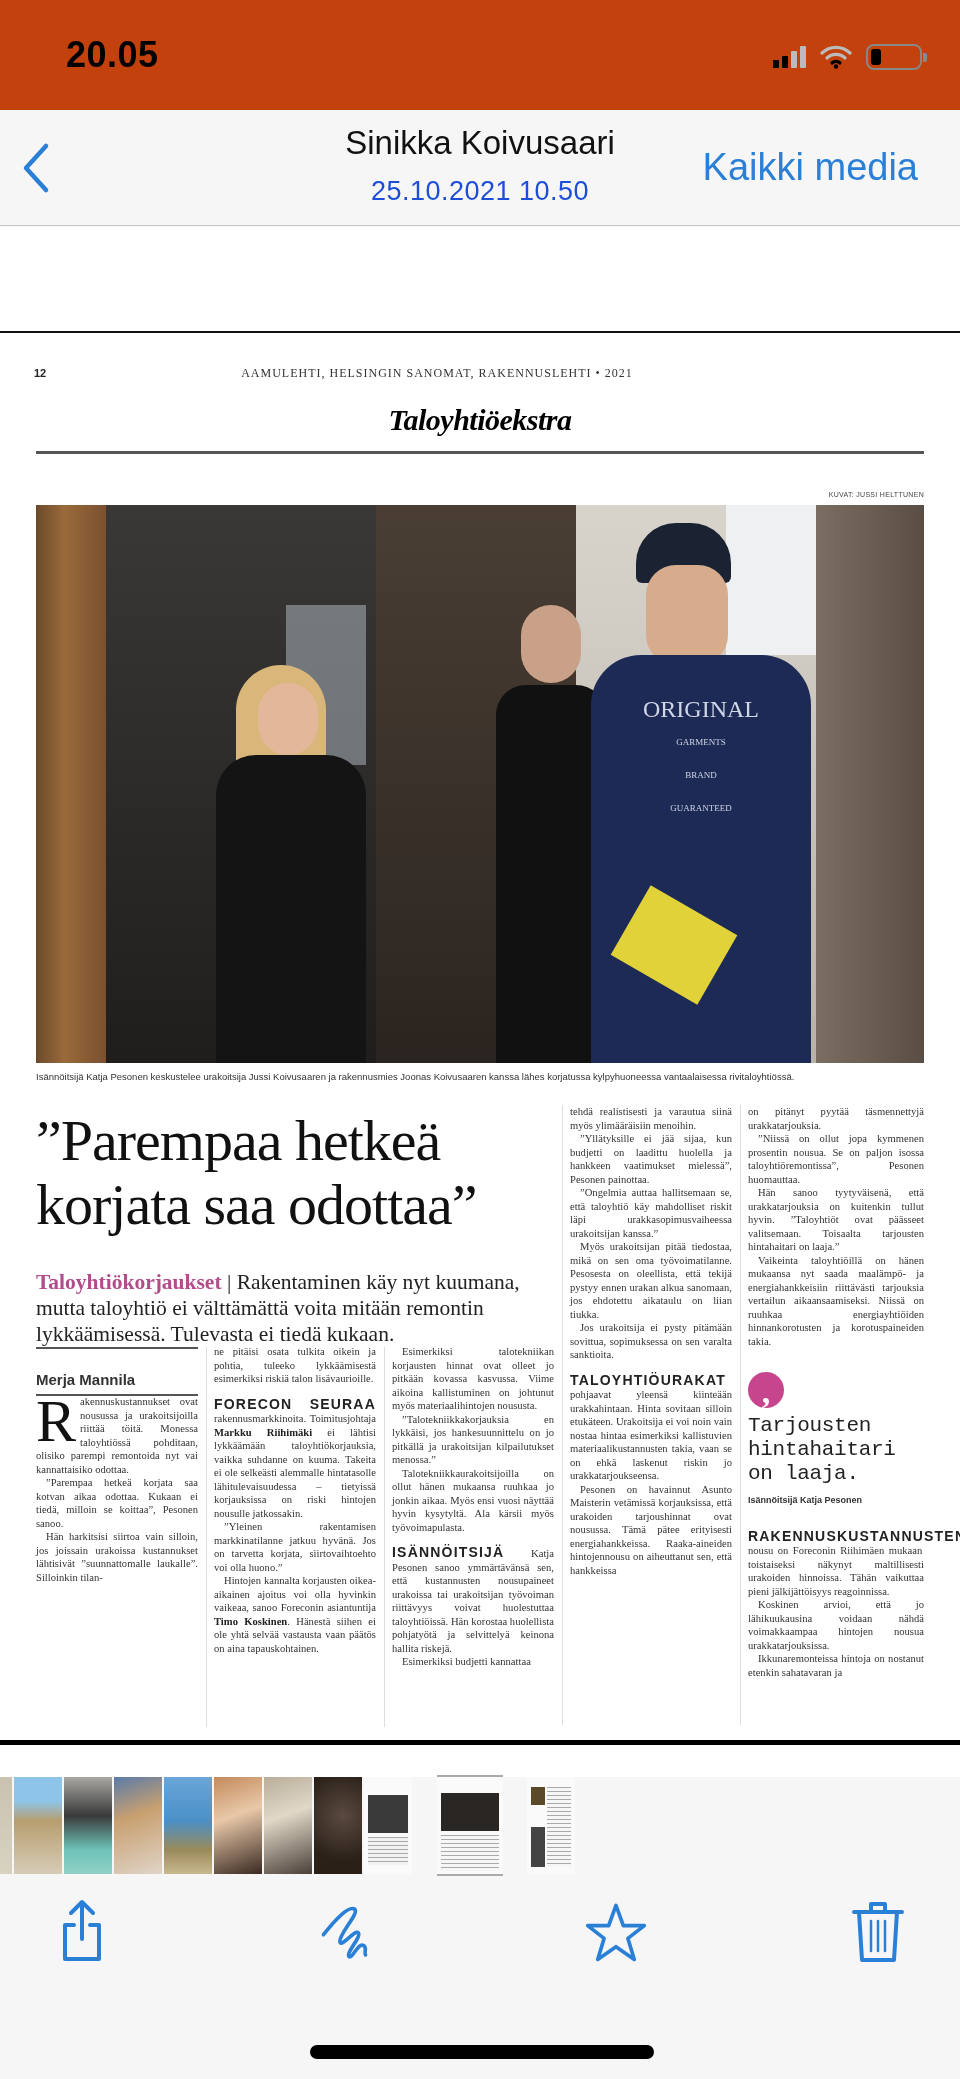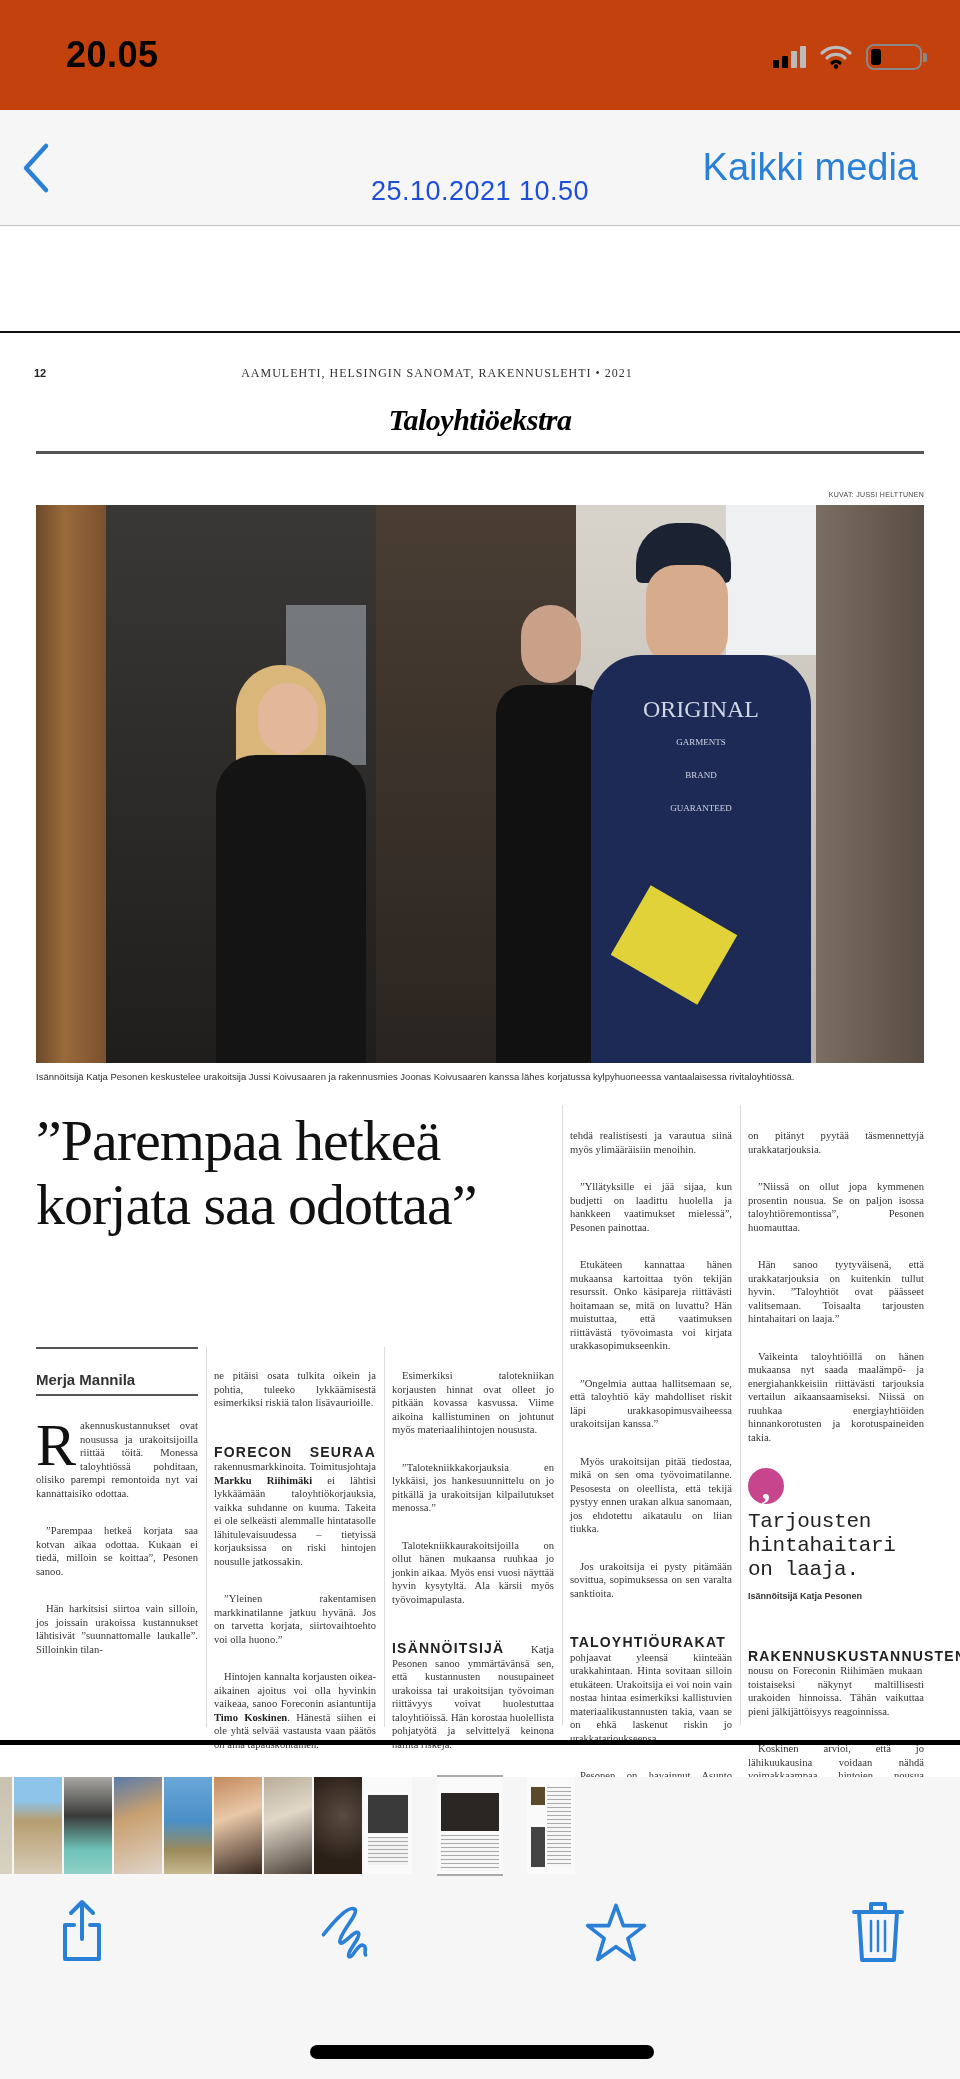--- a/index.html
+++ b/index.html
@@ -40,21 +40,21 @@
   .photo .layer { position: absolute; }
   .photo-caption { position: absolute; left: 36px; top: 738px; width: 888px; font-family: "Liberation Sans", sans-serif; font-size: 9.5px; color: #333; white-space: nowrap; overflow: hidden; }
 
   
   .headline { position: absolute; left: 36px; top: 776px; width: 540px; font-size: 58px; line-height: 64px; color: #111; letter-spacing: -1px; }
   .deck { position: absolute; left: 36px; top: 936px; width: 520px; font-family: "Liberation Serif", serif; font-size: 21.5px; line-height: 26px; color: #222; }
   .deck .kicker { color: #b04d8a; font-weight: bold; }
 
   
   .col { position: absolute; font-size: 10.6px; line-height: 13.5px; color: #333; text-align: justify; hyphens: manual; }
-  .col p { text-indent: 10px; margin-top: 24px; }
+  .col p { text-indent: 10px; }
   .col p.noindent { text-indent: 0; }
   .col .lead { font-family: "Liberation Sans", sans-serif; font-weight: bold; font-size: 14px; letter-spacing: 1.2px; color: #222; }
   .col b { color: #222; }
   .col .gap { height: 12px; }
   .byline-box { position: absolute; left: 36px; top: 1014px; width: 162px; border-top: 2px solid #555; border-bottom: 2px solid #555; padding: 22px 0 6px; font-family: "Liberation Sans", sans-serif; font-size: 15px; font-weight: bold; color: #333; }
   .dropcap { float: left; font-size: 60px; line-height: 48px; padding: 2px 4px 0 0; color: #111; }
   .col-divider { position: absolute; width: 1px; background: #ddd; }
 
   .pull-icon { width: 36px; height: 36px; border-radius: 50%; background: #c6458c; color: #fff; font-size: 34px; line-height: 40px; text-align: center; font-weight: bold; }
   .pull-quote { font-size: 21px; line-height: 24px; color: #222; margin-top: 6px; letter-spacing: -0.3px; text-align: left; font-family: Liberation Mono, monospace; }
@@ -94,20 +94,21 @@
     </div>
   </div>
 </div>
 
 <div class="nav-bar">
   <div class="back-btn">
     <svg width="40" height="56" viewBox="0 0 40 56">
       <path d="M30 6 L10 28 L30 50" fill="none" stroke="#2a7fd6" stroke-width="4.5" stroke-linecap="round" stroke-linejoin="round"></path>
     </svg>
   </div>
+  <div class="nav-title">Sinikka Koivusaari</div>
   <div class="nav-subtitle">25.10.2021 10.50</div>
   <div class="nav-action">Kaikki media</div>
 </div>
 
 <div class="viewer">
   <div class="page-top-rule"></div>
 
   <div class="paper">
     <div class="page-number">12</div>
     <div class="masthead">AAMULEHTI, HELSINGIN SANOMAT, RAKENNUSLEHTI • 2021</div>
@@ -136,20 +137,23 @@
       <div class="layer" style="left:555px;top:150px;width:220px;height:408px;border-radius:50px 50px 0 0;background:#1d2a55;"></div>
       <div class="layer" style="left:605px;top:190px;width:120px;height:140px;color:#cfd6e6;font-family:'Liberation Serif',serif;font-size:24px;text-align:center;line-height:28px;">ORIGINAL<br><span style="font-size:9px">GARMENTS</span><br><span style="font-size:9px">BRAND<br>GUARANTEED</span></div>
       <div class="layer" style="left:588px;top:400px;width:100px;height:80px;background:#e2d23a;transform:rotate(30deg);"></div>
     </div>
     <div class="photo-caption">Isännöitsijä Katja Pesonen keskustelee urakoitsija Jussi Koivusaaren ja rakennusmies Joonas Koivusaaren kanssa lähes korjatussa kylpyhuoneessa vantaalaisessa rivitaloyhtiössä.</div>
 
     <div class="headline">
       <div>”Parempaa hetkeä</div>
       <div>korjata saa odottaa”</div>
     </div>
+    <div class="deck">
+      <span class="kicker">Taloyhtiökorjaukset</span><span> | </span><span>Rakentaminen käy nyt kuumana, mutta taloyhtiö ei välttämättä voita mitään remontin lykkäämisessä. Tulevasta ei tiedä kukaan.</span>
+    </div>
 
     <div class="byline-box">Merja Mannila</div>
 
     <div class="col" style="left:36px;top:1062px;width:162px;">
       <p class="noindent"><span class="dropcap">R</span><span>akennuskustannukset ovat nousussa ja urakoitsijoilla riittää töitä. Monessa taloyhtiössä pohditaan, olisiko parempi remontoida nyt vai kannattaisiko odottaa.</span></p>
       <p>”Parempaa hetkeä korjata saa kotvan aikaa odottaa. Kukaan ei tiedä, milloin se koittaa”, Pesonen sanoo.</p>
       <p>Hän harkitsisi siirtoa vain silloin, jos joissain urakoissa kustannukset lähtisivät ”suunnattomalle laukalle”. Silloinkin tilan-</p>
     </div>
     <div class="col-divider" style="left:206px;top:1014px;height:380px;"></div>
 
@@ -168,21 +172,20 @@
       <p>Talotekniikkaurakoitsijoilla on ollut hänen mukaansa ruuhkaa jo jonkin aikaa. Myös ensi vuosi näyttää hyvin kysytyltä. Ala kärsii myös työvoimapulasta.</p>
       <div class="gap"></div>
       <p class="noindent"><span class="lead">ISÄNNÖITSIJÄ</span><span> Katja Pesonen sanoo ymmärtävänsä sen, että kustannusten nousupaineet urakoissa tai urakoitsijan työvoiman riittävyys voivat huolestuttaa taloyhtiöissä. Hän korostaa huolellista pohjatyötä ja selvittelyä keinona hallita riskejä.</span></p>
       <p>Esimerkiksi budjetti kannattaa</p>
     </div>
     <div class="col-divider" style="left:562px;top:772px;height:620px;"></div>
 
     <div class="col" style="left:570px;top:772px;width:162px;">
       <p class="noindent">tehdä realistisesti ja varautua siinä myös ylimääräisiin menoihin.</p>
       <p>”Yllätyksille ei jää sijaa, kun budjetti on laadittu huolella ja hankkeen vaatimukset mielessä”, Pesonen painottaa.</p>
-      <p>Etukäteen kannattaa hänen mukaansa kartoittaa työn tekijän resurssit. Onko käsipareja riittävästi hoitamaan se, mitä on luvattu? Hän muistuttaa, että vaatimuksen riittävästä työvoimasta voi kirjata urakkasopimukseenkin.</p>
       <p>”Ongelmia auttaa hallitsemaan se, että taloyhtiö käy mahdolliset riskit läpi urakkasopimusvaiheessa urakoitsijan kanssa.”</p>
       <p>Myös urakoitsijan pitää tiedostaa, mikä on sen oma työvoimatilanne. Pesosesta on oleellista, että tekijä pystyy ennen urakan alkua sanomaan, jos ehdotettu aikataulu on liian tiukka.</p>
       <p>Jos urakoitsija ei pysty pitämään sovittua, sopimuksessa on sen varalta sanktioita.</p>
       <div class="gap"></div>
       <p class="noindent"><span class="lead">TALOYHTIÖURAKAT</span><span> pohjaavat yleensä kiinteään urakkahintaan. Hinta sovitaan silloin etukäteen. Urakoitsija ei voi noin vain nostaa hintaa esimerkiksi kallistuvien materiaalikustannusten takia, vaan se on ehkä laskenut riskin jo urakkatarjoukseensa.</span></p>
       <p>Pesonen on havainnut Asunto Maisterin vetämissä korjauksissa, että urakoiden tarjoushinnat ovat nousussa. Tämä pätee erityisesti energiahankkeissa. Raaka-aineiden hintojennousu on aiheuttanut sen, että hankkeissa</p>
     </div>
     <div class="col-divider" style="left:740px;top:772px;height:620px;"></div>
 
     <div class="col" style="left:748px;top:772px;width:176px;">

